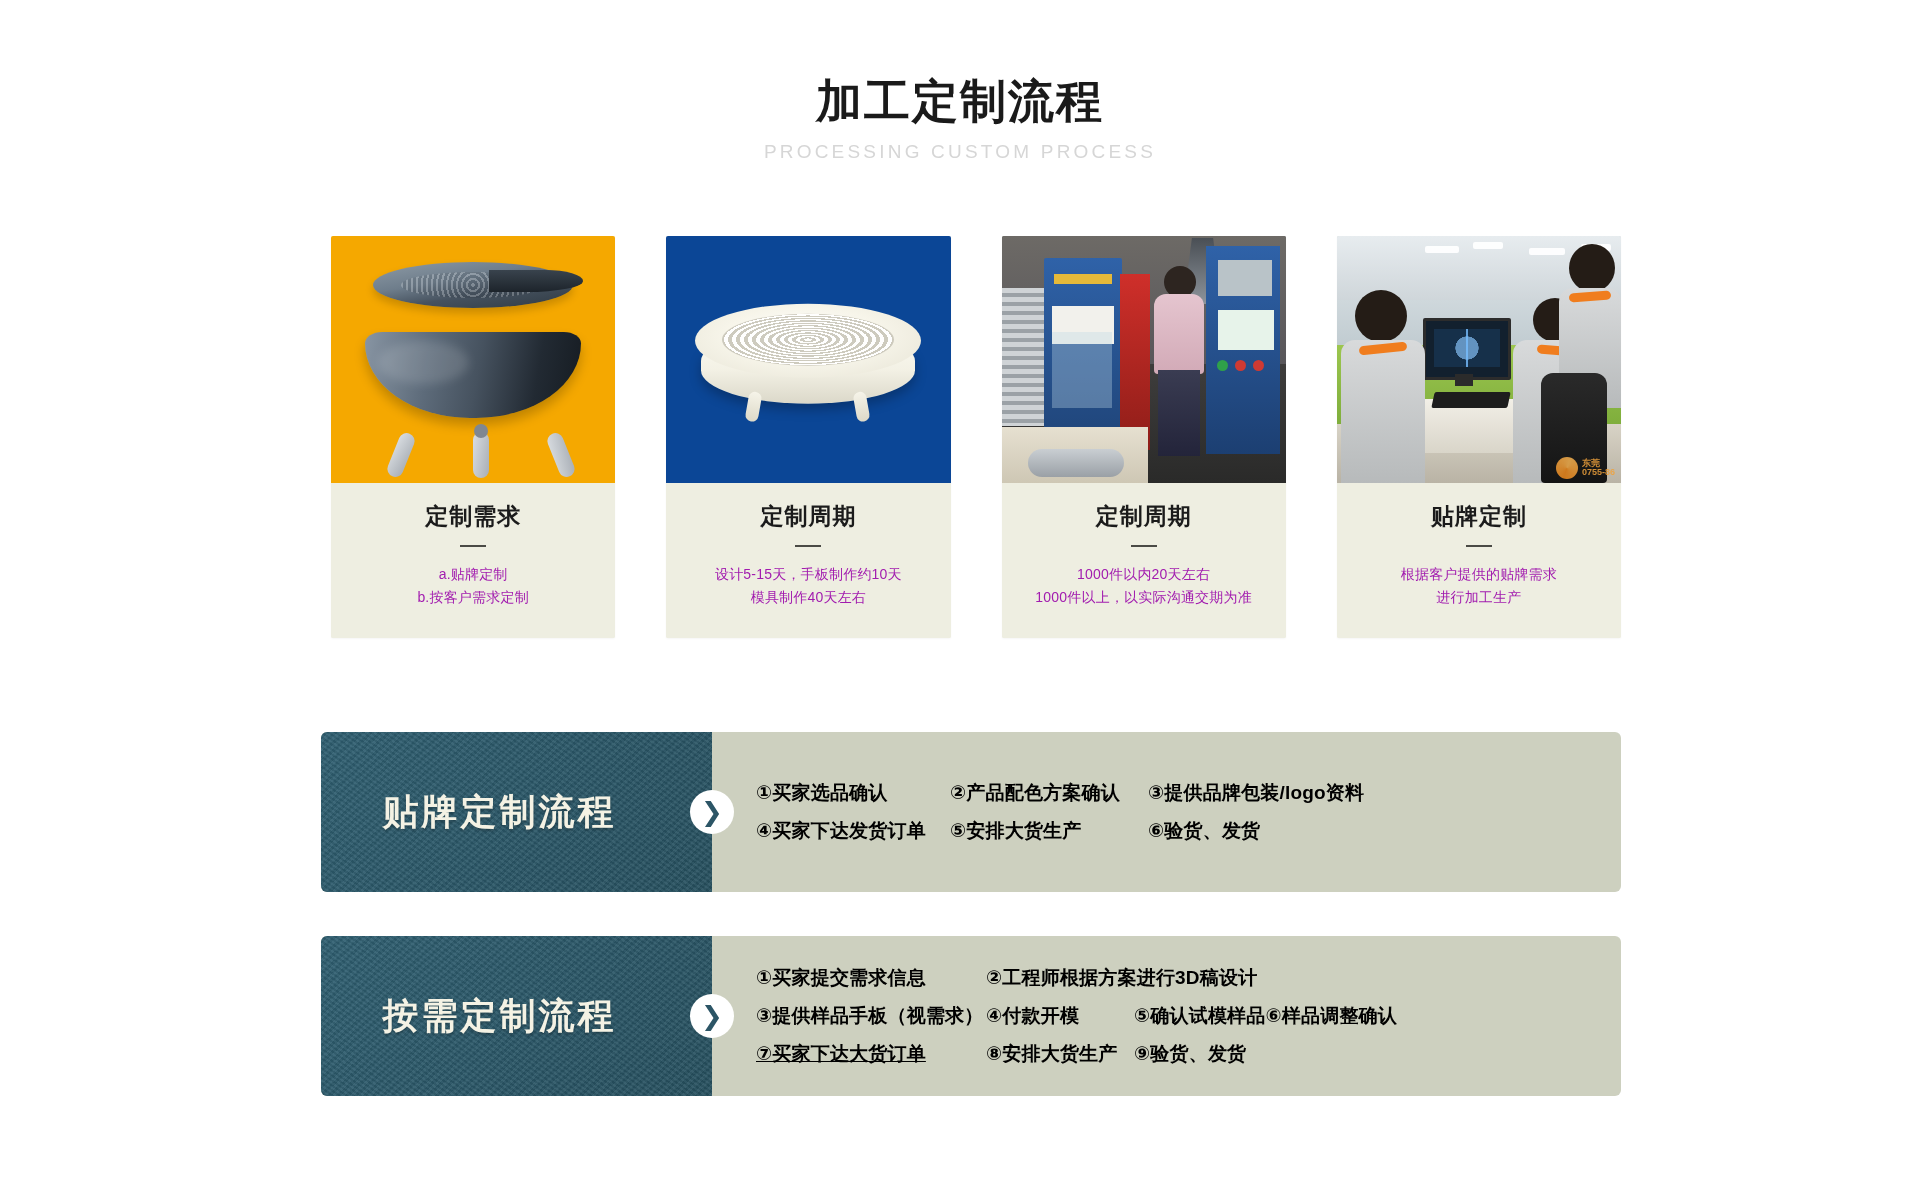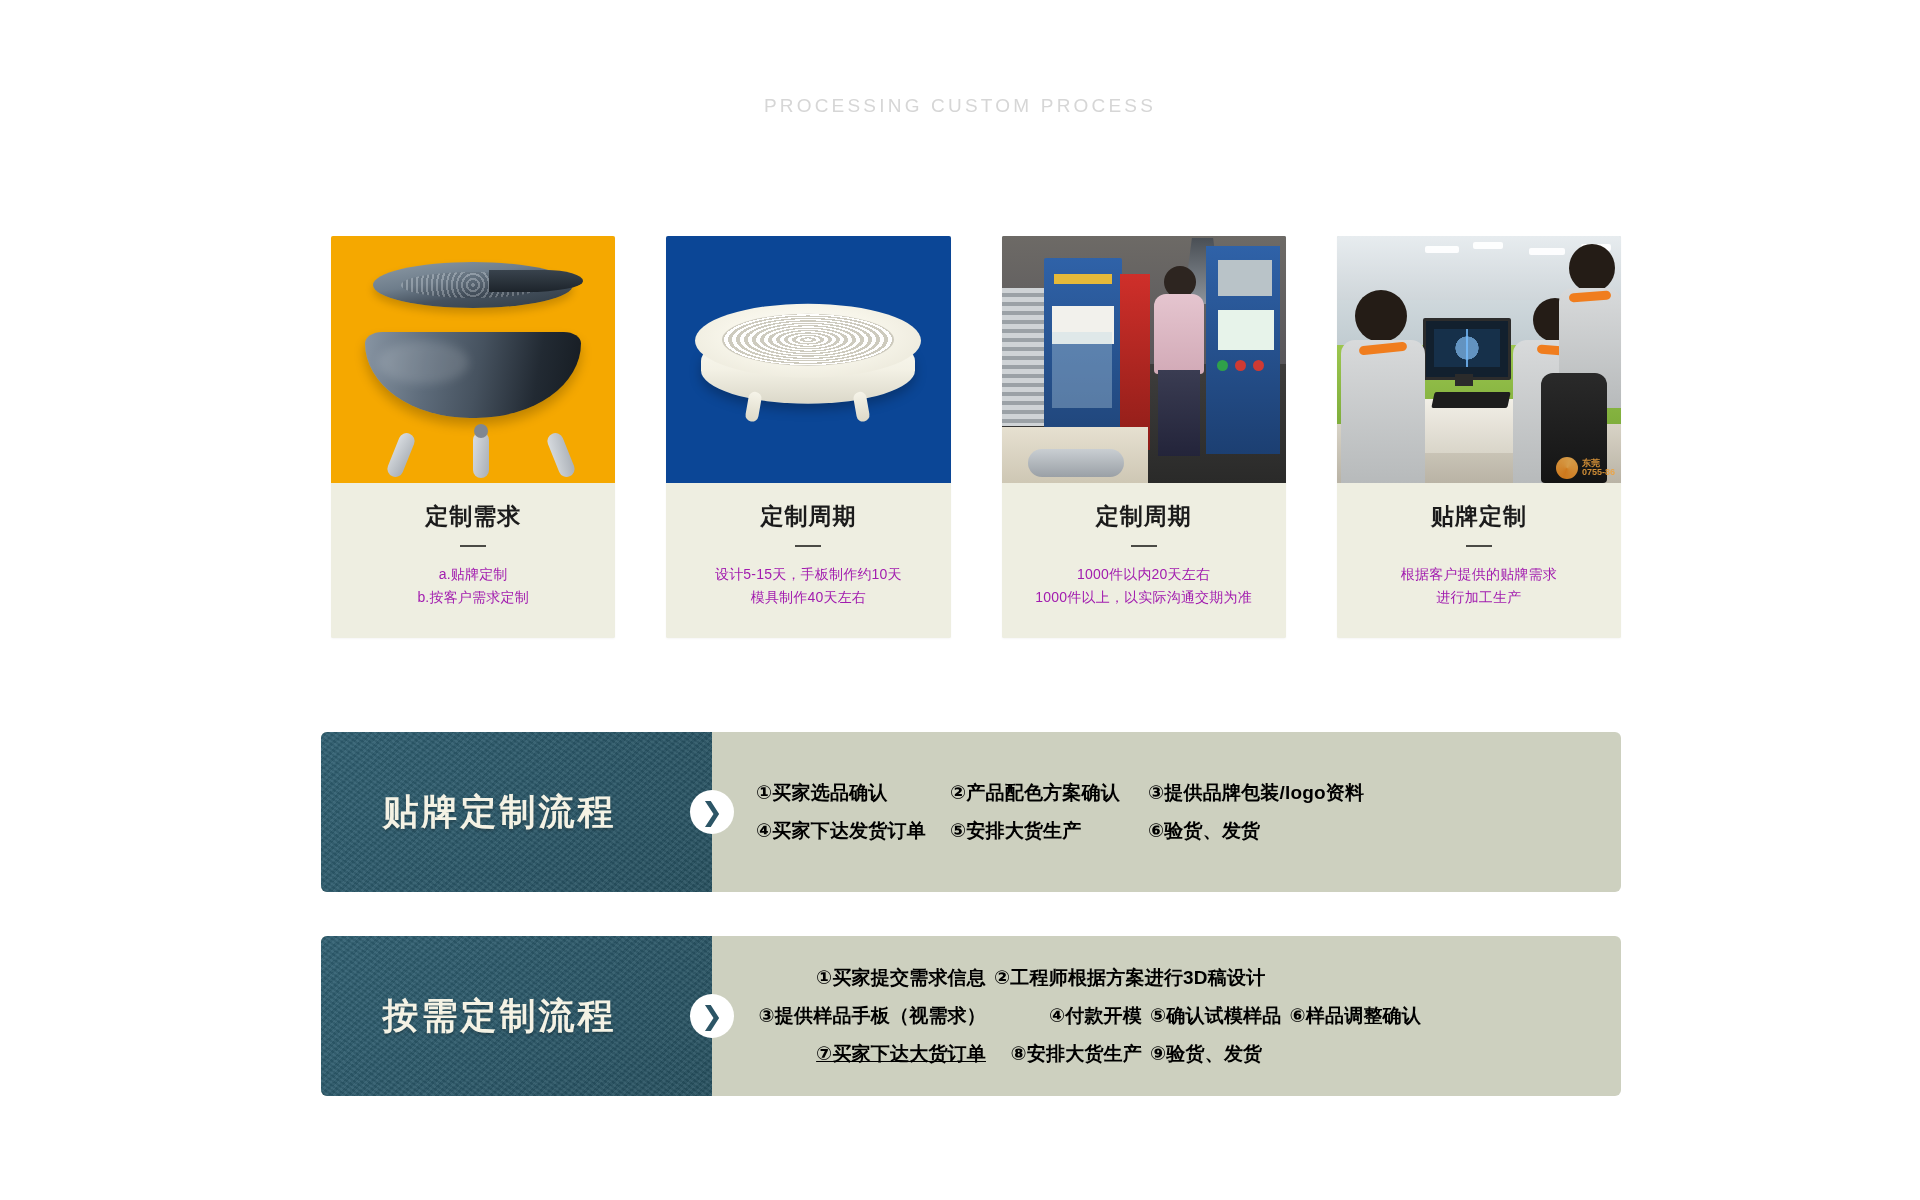--- a/index.html
+++ b/index.html
@@ -230,28 +230,29 @@
     font-size:19px;font-weight:bold;color:#000000;white-space:nowrap;
     letter-spacing:.2px;
   }
   .b1 .step-row .step:nth-child(1){width:194px;}
   .b1 .step-row .step:nth-child(2){width:198px;}
   .b2 .r1 .step:nth-child(1){width:230px;}
   .b2 .r2 .step:nth-child(1){width:230px;}
   .b2 .r2 .step:nth-child(2){width:148px;}
   .b2 .r3 .step:nth-child(1){width:230px;text-decoration:underline;}
   .b2 .r3 .step:nth-child(2){width:148px;}
-  .b2 .step-row{gap:8px;text-align:right;}
+  .b2 .step-row{gap:0;}
 </style>
 </head>
 <body>
 
 <div class="page">
 
   <div class="header">
+    <div class="page-title">加工定制流程</div>
     <div class="page-subtitle">PROCESSING CUSTOM PROCESS</div>
   </div>
 
   <div class="cards">
 
     <div class="card">
       <div class="card-media media-orange">
         <div class="ex-lid"></div>
         <div class="ex-lid-dark"></div>
         <div class="ex-bowl"></div>

